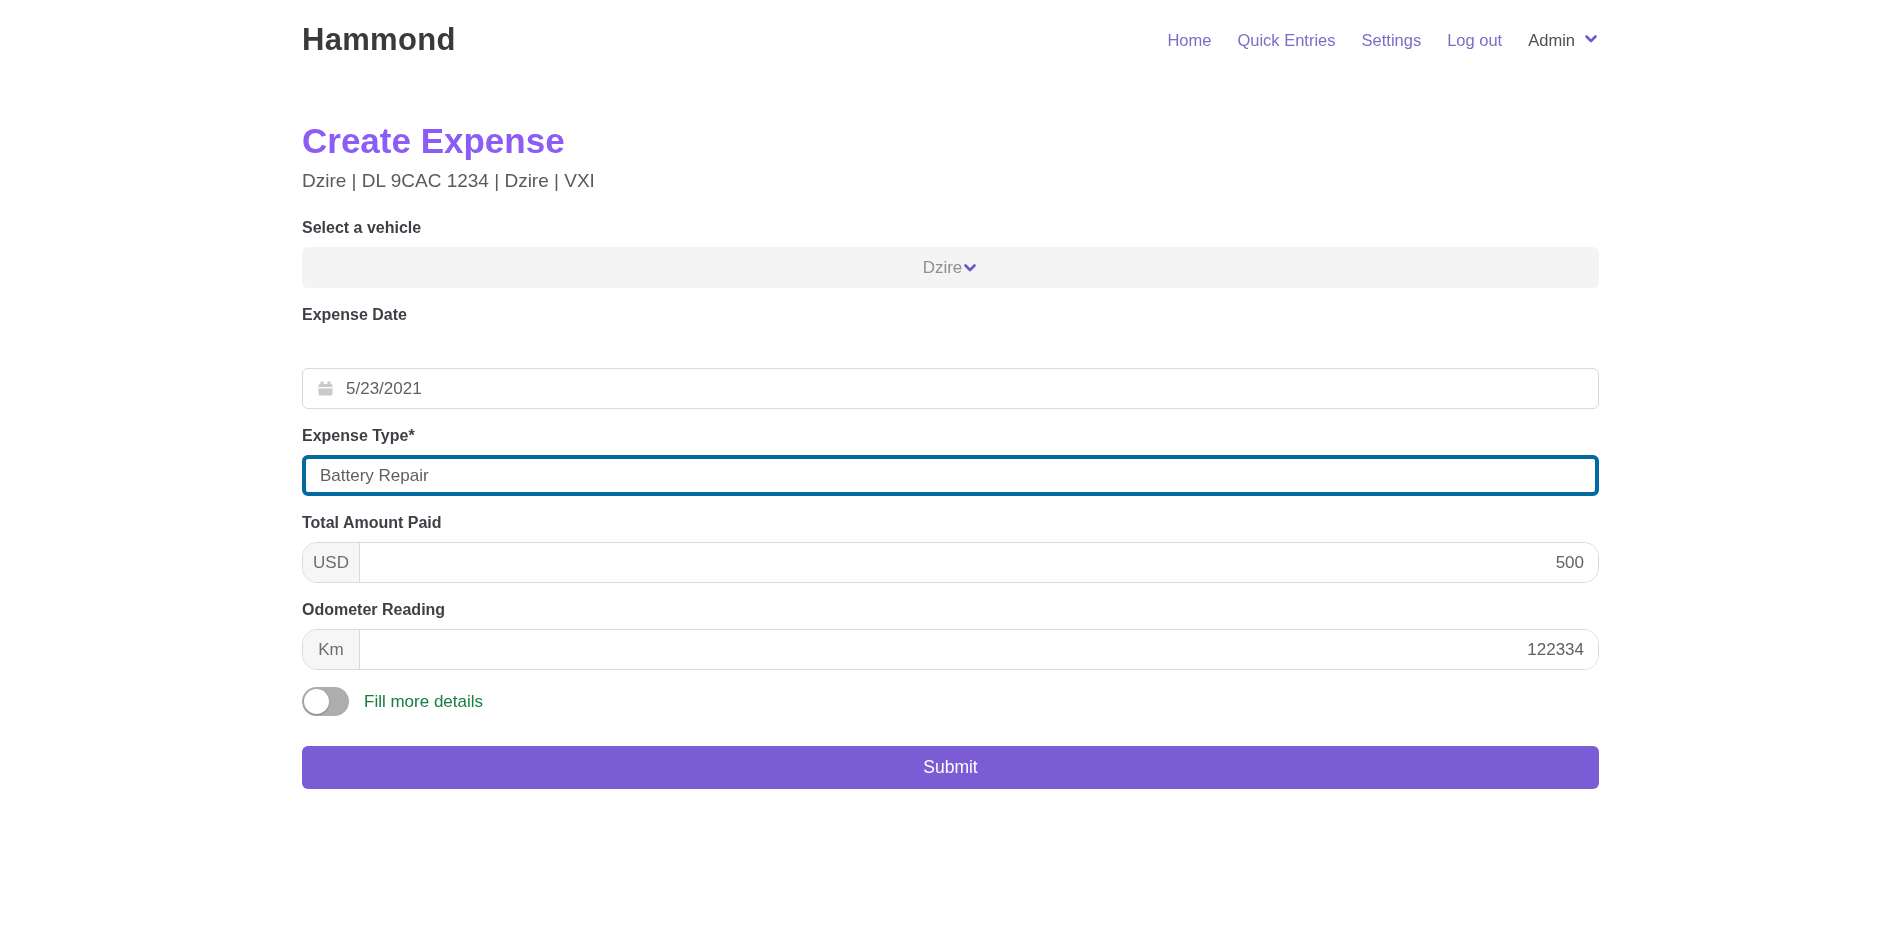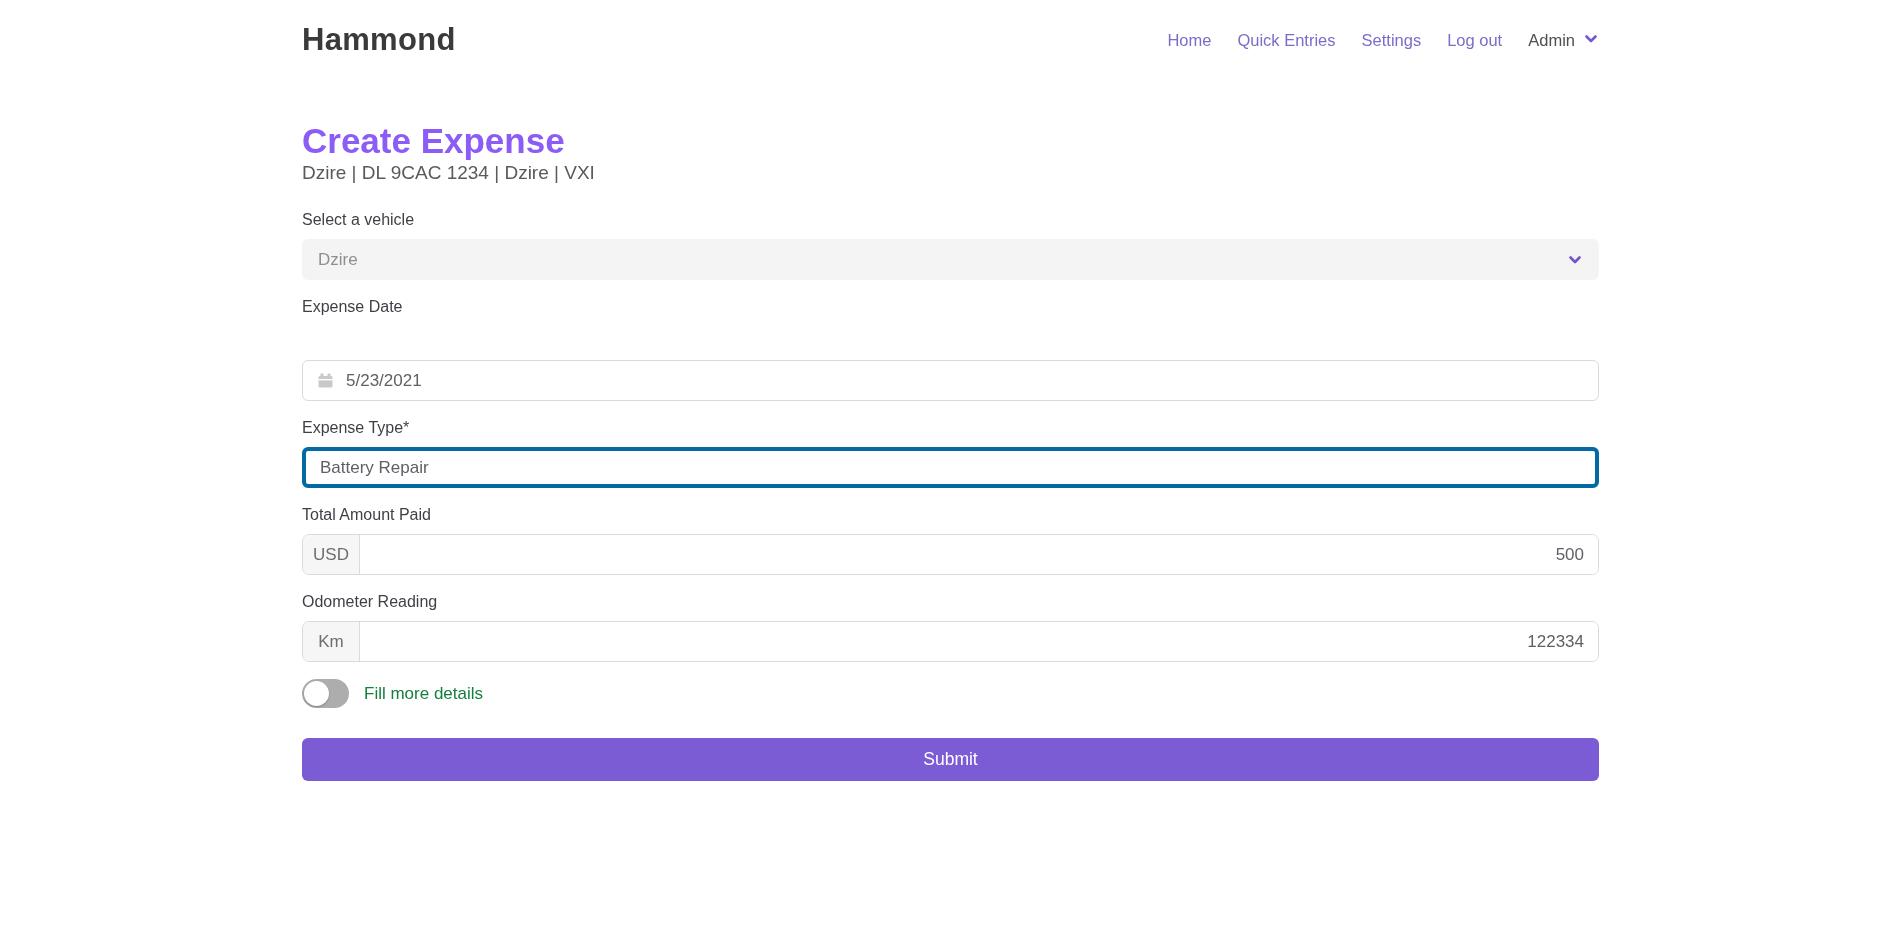--- a/index.html
+++ b/index.html
@@ -16,49 +16,49 @@
   .header { display: flex; align-items: center; justify-content: space-between; padding-top: 22px; }
   .logo { font-size: 31px; font-weight: bold; color: #3a3a3a; letter-spacing: 0.3px; cursor: pointer; }
   .nav { display: flex; align-items: center; gap: 26px; }
   .nav-link { text-decoration: none; color: #7e6bc8; font-size: 16.5px; cursor: pointer; }
   .user-menu { color: #4f4f4f; font-size: 16.5px; display: flex; align-items: flex-start; gap: 8px; cursor: pointer; }
   .chev-icon { width: 16px; height: 16px; display: inline-block; }
 
   
   main { margin-top: 62px; }
   .page-title { font-size: 35px; font-weight: bold; color: #8b5cf6; line-height: 1.2; }
-  .subtitle { margin-top: 0; font-size: 19px; color: #5a5a5a; line-height: 22px; }
+  .subtitle { margin-top: 8px; font-size: 19px; color: #5a5a5a; line-height: 22px; }
 
   
   .form { margin-top: 26px; }
   .form-group { margin-bottom: 17px; }
-  .form-label { display: block; font-size: 16px; font-weight: normal; color: #3f3f46; margin-bottom: 10px; line-height: 19px; }
+  .form-label { display: block; font-size: 16px; font-weight: bold; color: #3f3f46; margin-bottom: 10px; line-height: 19px; }
 
   .select-control {
     height: 41px; background: #f4f4f4; border-radius: 6px;
-    display: flex; align-items: center; justify-content: space-between;
+    display: flex; align-items: center; justify-content: center;
     padding: 0 16px; color: #8f8f8f; font-size: 17px; cursor: pointer;
   }
 
   .input-wrap {
     display: flex; align-items: center; gap: 12px;
     height: 41px; border: 1px solid #d9d9de; border-radius: 6px;
     padding: 0 14px; background: #fff; margin-top: 44px;
   }
   .input-wrap input {
     flex: 1; border: none; outline: none; font-size: 17px; color: #5f5f66;
     font-family: inherit; background: transparent; height: 100%;
   }
   .plain-input {
     width: 100%; height: 41px; border: 4px solid #0369a1; border-radius: 6px;
     font-size: 17px; color: #5f5f66; padding: 0 14px; outline: none; font-family: inherit;
   }
 
   .input-group {
-    display: flex; height: 41px; border: 1px solid #d9d9de; border-radius: 7px;
+    display: flex; height: 41px; border: 1px solid #d9d9de; border-radius: 15px;
     overflow: hidden; background: #fff;
   }
   .addon {
     width: 57px; background: #f6f6f6; border-right: 1px solid #d9d9de;
     display: flex; align-items: center; justify-content: center;
     color: #6e6e6e; font-size: 17px; flex: none;
   }
   .group-input {
     border: none; flex: 1; font-size: 17px; color: #5f5f66;
     padding: 0 14px; outline: none; font-family: inherit; text-align: right;

